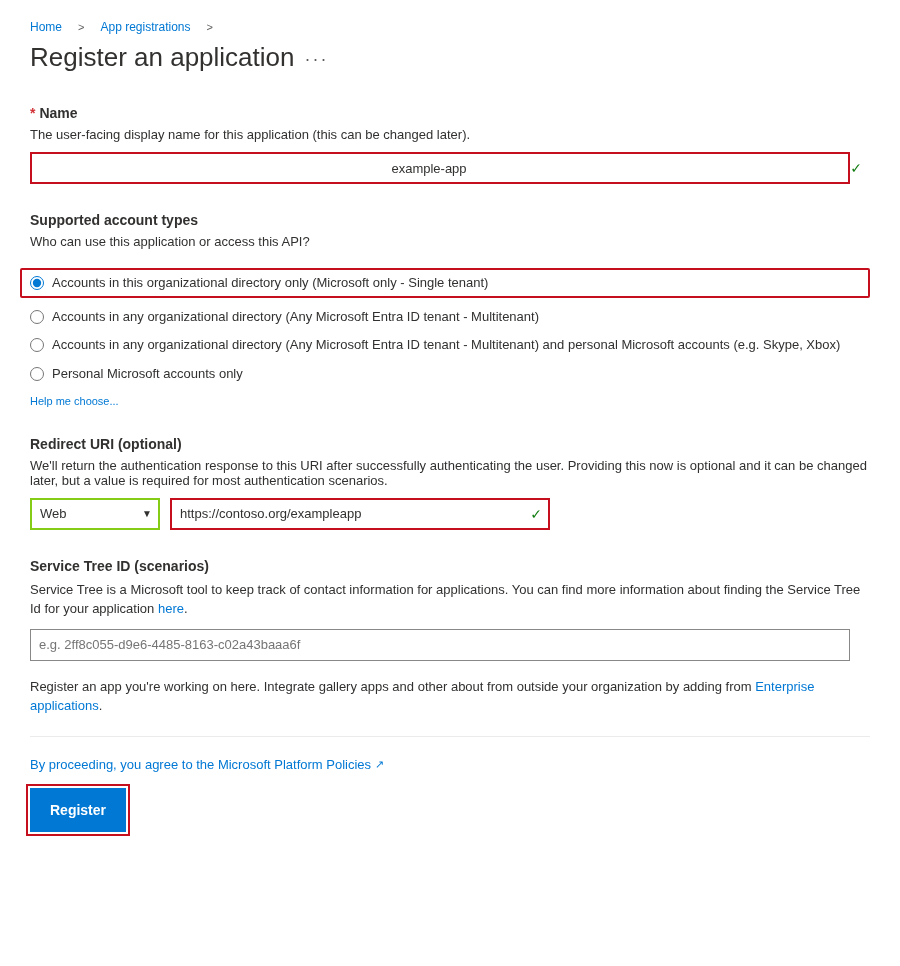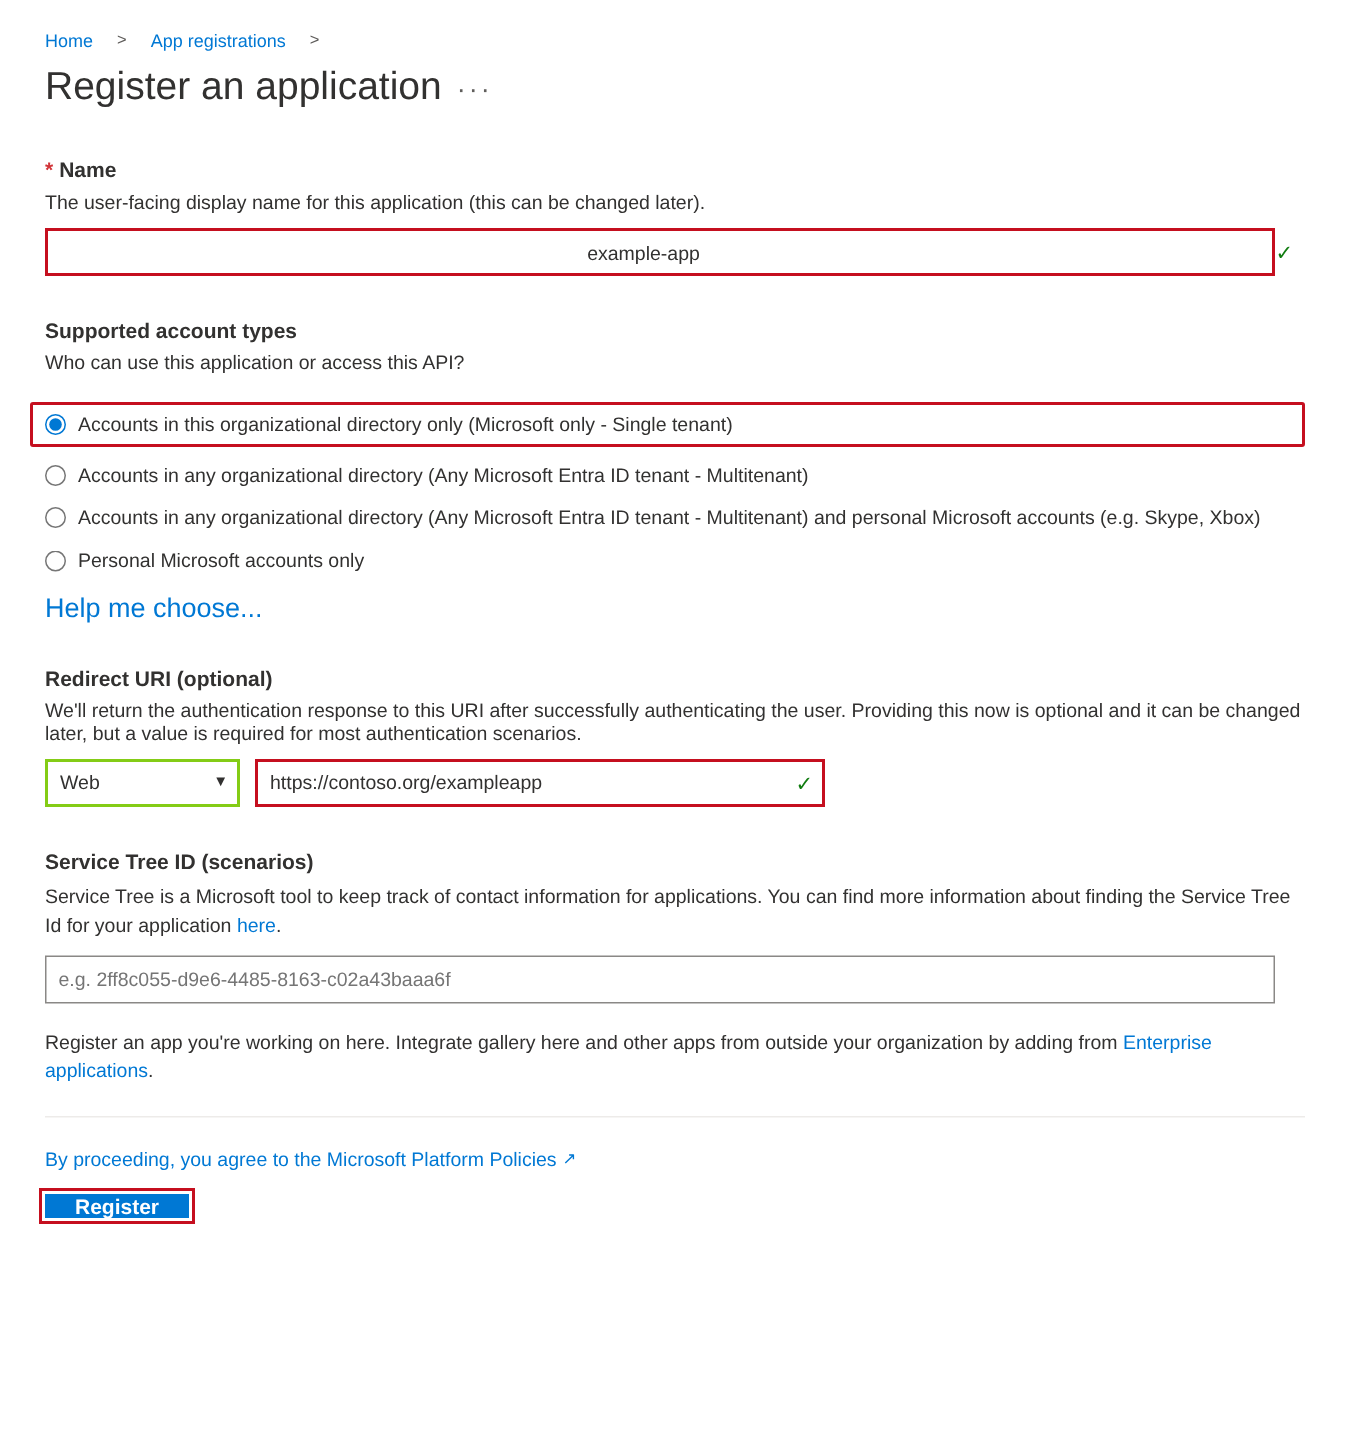--- a/index.html
+++ b/index.html
@@ -128,21 +128,21 @@
       border: 2px solid #c50f1f;
       padding: 4px 8px;
       border-radius: 2px;
       margin-left: -10px;
     }
 
     
     .help-link {
       color: #0078d4;
       text-decoration: none;
-      font-size: 18px;
+      font-size: 11px;
       cursor: pointer;
       display: inline-block;
       margin-top: 12px;
     }
 
     
     .redirect-row {
       display: flex;
       align-items: center;
       gap: 10px;
@@ -246,21 +246,21 @@
     .external-icon {
       font-size: 11px;
       color: #0078d4;
     }
 
     
     .register-btn {
       background: #0078d4;
       color: #fff;
       border: none;
-      height: 16px;
+      height: 44px;
       padding: 0 20px;
       font-size: 14px;
       font-family: 'Segoe UI', Arial, sans-serif;
       cursor: pointer;
       font-weight: 600;
       outline: 2px solid #c50f1f;
       outline-offset: 2px;
     }
 
     
@@ -358,21 +358,21 @@
   <div class="section-title">Service Tree ID (scenarios)</div>
   <p class="service-tree-desc">
     <span>Service Tree is a Microsoft tool to keep track of contact information for applications. You can find more information about finding the Service Tree Id for your application</span>
     <a class="inline-link">here</a><span>.</span>
   </p>
   <input type="text" class="service-tree-input" placeholder="e.g. 2ff8c055-d9e6-4485-8163-c02a43baaa6f" style="">
 </div>
 
 
 <p class="footer-note" style="margin-top: 16px;">
-  <span>Register an app you're working on here. Integrate gallery here and other apps from outside your organization by adding from</span>
+  <span>Register an app you're working on here. Integrate gallery apps and other about from outside your organization by adding from</span>
   <a class="inline-link">Enterprise applications</a><span>.</span>
 </p>
 
 <hr class="divider">
 
 
 <div class="policy-line">
   <a class="inline-link">By proceeding, you agree to the Microsoft Platform Policies</a>
   <span class="external-icon">↗</span>
 </div>

